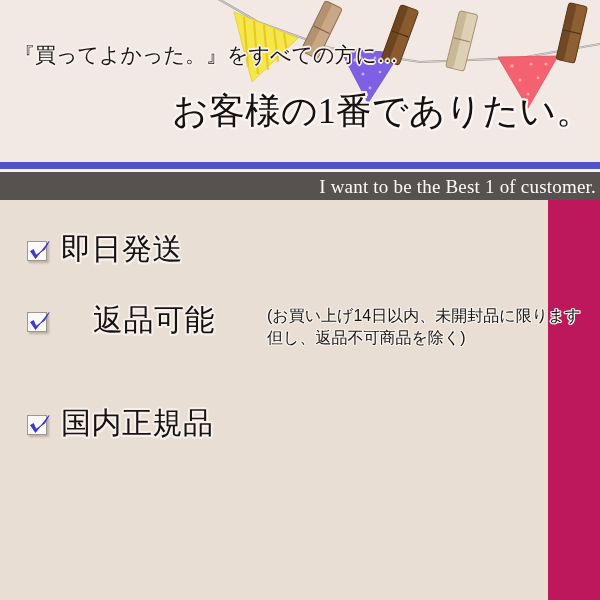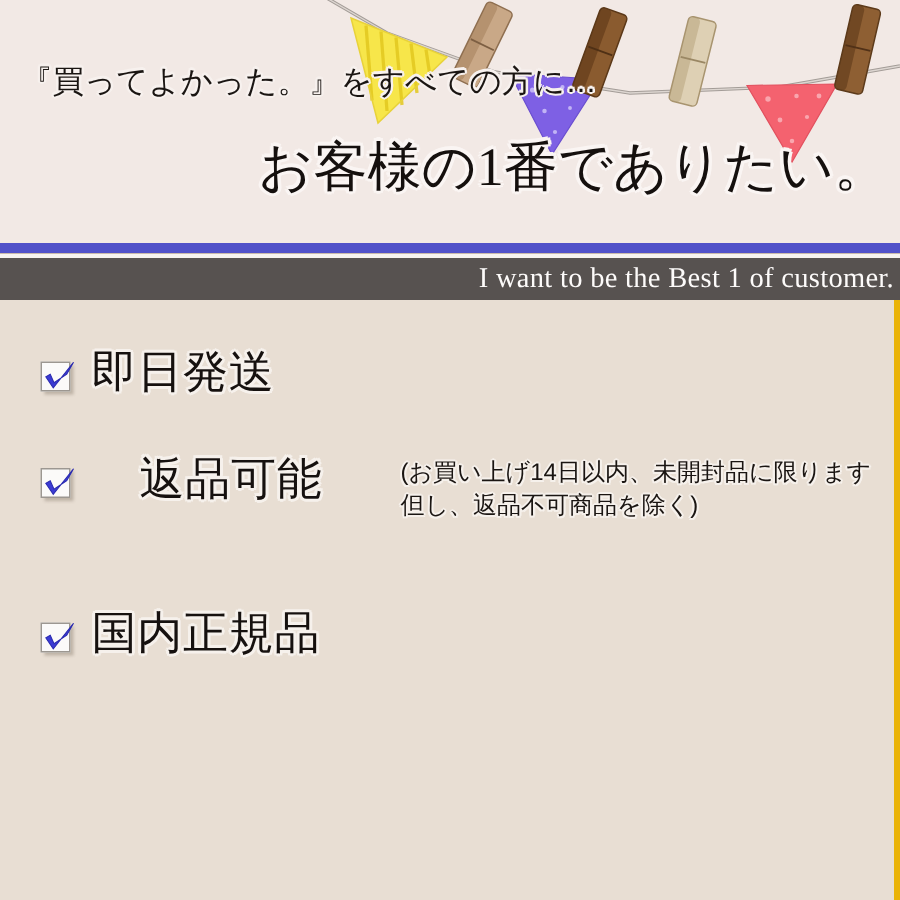--- a/index.html
+++ b/index.html
@@ -12,21 +12,21 @@
     overflow: hidden;
     font-family: "Liberation Sans", "DejaVu Sans", sans-serif;
     background: #e8ded3;
   }
 
   #page {
     position: relative;
     width: 600px;
     height: 600px;
     overflow: hidden;
-    background: #eab308;
+    background: #be185d;
   }
 
   
   .hero {
     position: relative;
     width: 600px;
     height: 162px;
     background: #f2e9e5;
     overflow: hidden;
   }
@@ -96,21 +96,21 @@
     font-size: 19px;
     line-height: 1;
     color: #fdfbfa;
     white-space: nowrap;
     letter-spacing: 0.2px;
   }
 
   
   .body-area {
     position: relative;
-    width: 596px;
+    width: 548px;
     height: 400px;
     background: #e8ded3;
   }
 
   .feature-list {
     position: absolute;
     left: 0;
     top: 0;
     width: 600px;
   }

